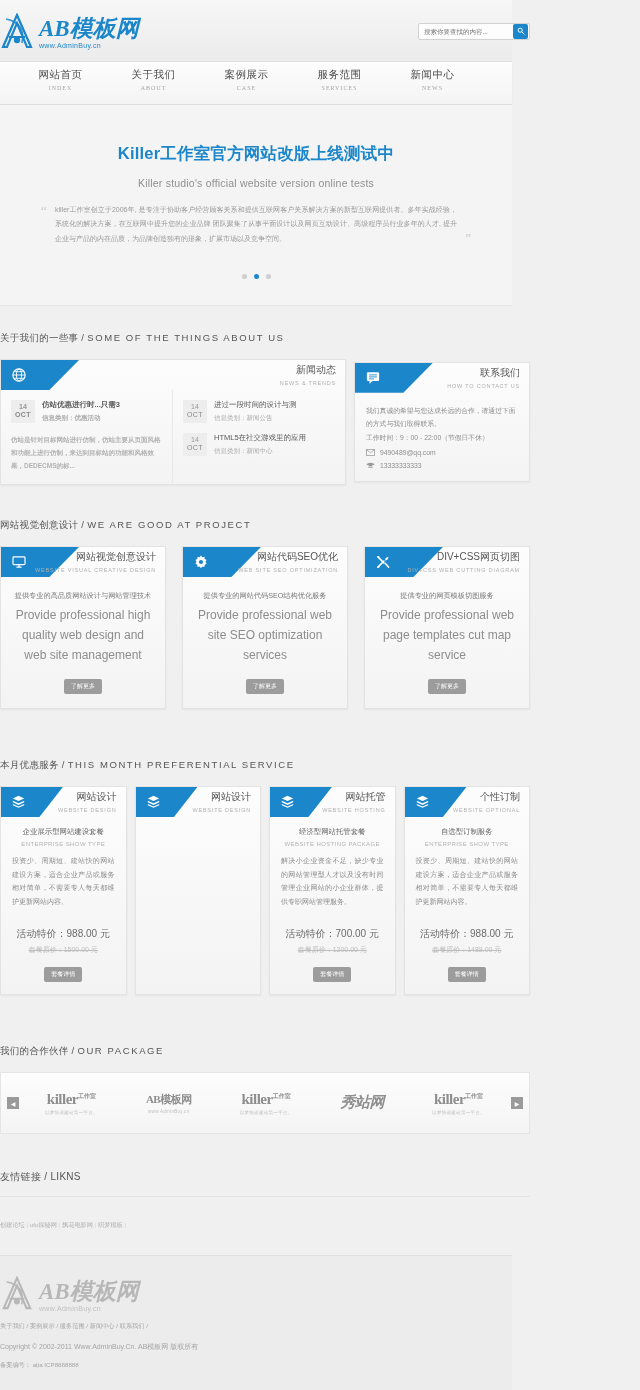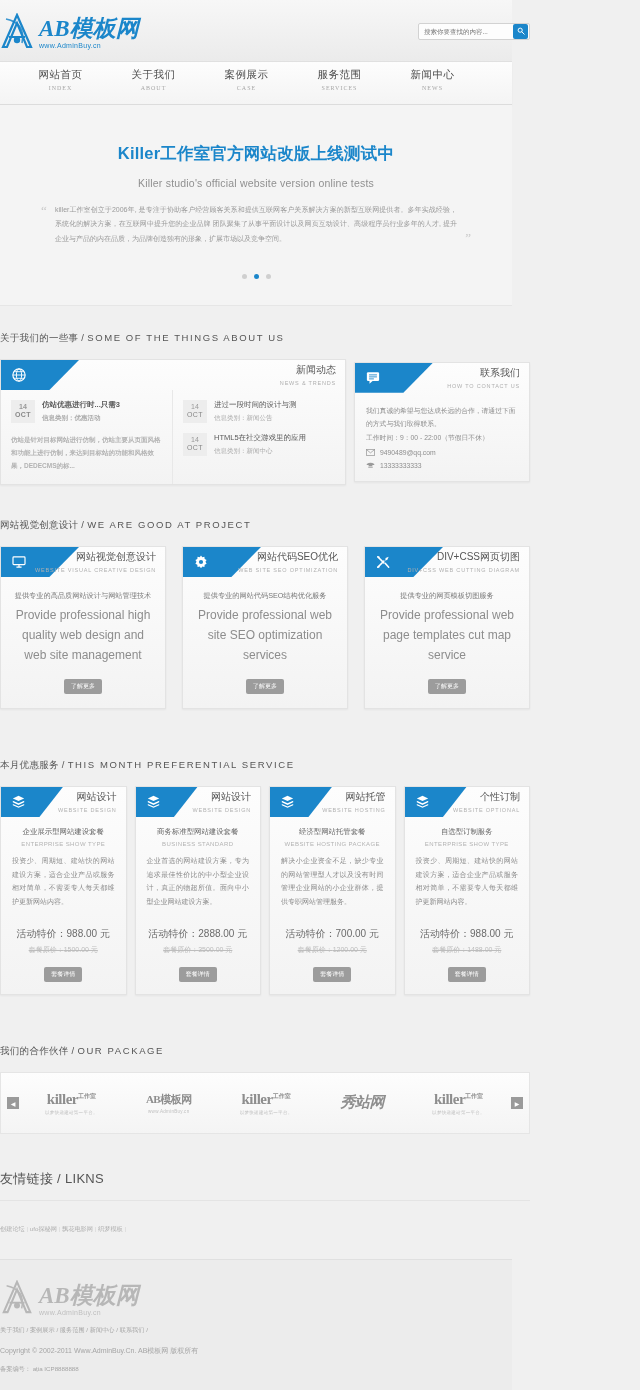--- a/index.html
+++ b/index.html
@@ -184,21 +184,21 @@
   .pt-list { flex:1; display:flex; align-items:center; justify-content:space-around; }
   .pt-logo { text-align:center; color:#a9a9a9; }
   .pl-main {
     font-family:"Liberation Serif", serif; font-weight:bold; font-size:15px;
     color:#8e8e8e; letter-spacing:-.5px;
   }
   .pl-main .sm { font-size:6px; letter-spacing:0; vertical-align:super; }
   .pl-sub { font-size:4.5px; color:#c0c0c0; margin-top:2px; letter-spacing:.3px; }
 
   
-  .links-head { font-size:13px; color:#555; letter-spacing:.3px; padding-bottom:12px; }
+  .links-head { font-size:10px; color:#555; letter-spacing:.3px; padding-bottom:12px; }
   .links-body { border-top:1px solid #e4e4e4; padding:16px 0 16px; }
   .links-body a { font-size:6.2px; color:#b0b0b0; text-decoration:none; }
   .links-sep { color:#d3d3d3; font-size:6.2px; }
 
   
   .footer { background:#ececec; border-top:1px solid #e0e0e0; padding:20px 0 24px; margin-top:8px; }
   .f-logo { display:flex; align-items:flex-end; gap:5px; opacity:.55; }
   .f-logo .logo-title { color:#8d8d8d; }
   .f-logo .logo-sub { color:#9a9a9a; }
   .f-nav { margin-top:10px; font-size:6.2px; color:#a5a5a5; }
@@ -486,28 +486,20 @@
               <path d="M8 1 L15 4.2 L8 7.4 L1 4.2 Z" fill="#fff"></path>
               <path d="M1 7 L8 10.2 L15 7 L15 9 L8 12.2 L1 9 Z" fill="#fff"></path>
               <path d="M1 11 L8 14.2 L15 11 L15 12.6 L8 15.8 L1 12.6 Z" fill="#fff"></path>
             </svg>
           </div>
           <div class="card-head-txt">
             <div class="ch-cn">网站设计</div>
             <div class="ch-en">WEBSITE DESIGN</div>
           </div>
         </div>
-        <div class="price-body">
-          <div class="pr-cn">商务标准型网站建设套餐</div>
-          <div class="pr-en">BUSINESS STANDARD</div>
-          <div class="pr-desc">企业首选的网站建设方案，专为追求最佳性价比的中小型企业设计，真正的物超所值。面向中小型企业网站建设方案。</div>
-          <div class="pr-now"><span>活动特价：</span><span>2888.00 元</span></div>
-          <div class="pr-old"><span>套餐原价：</span><span>3500.00 元</span></div>
-          <span class="pr-btn">套餐详情</span>
-        </div>
       </div>
 
       <div class="card price-card">
         <div class="card-head">
           <div class="ribbon" style="width:62px;">
             <svg width="13" height="13" viewBox="0 0 16 16">
               <path d="M8 1 L15 4.2 L8 7.4 L1 4.2 Z" fill="#fff"></path>
               <path d="M1 7 L8 10.2 L15 7 L15 9 L8 12.2 L1 9 Z" fill="#fff"></path>
               <path d="M1 11 L8 14.2 L15 11 L15 12.6 L8 15.8 L1 12.6 Z" fill="#fff"></path>
             </svg>

